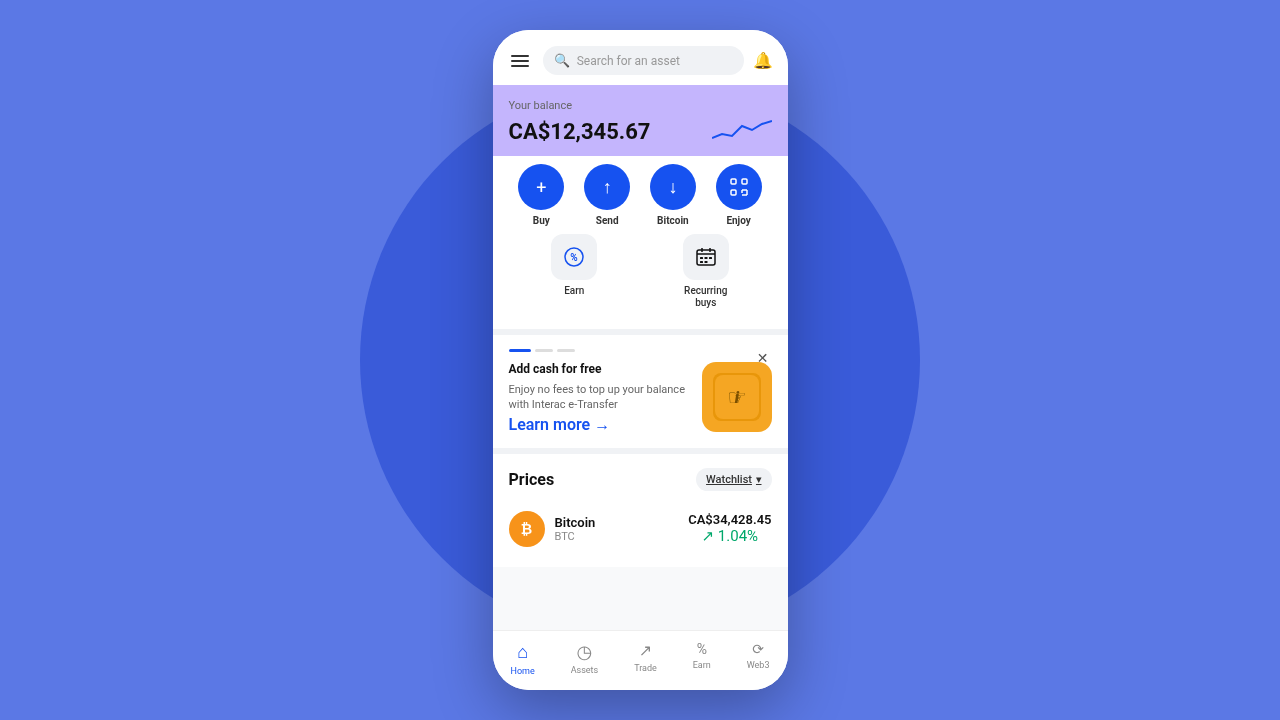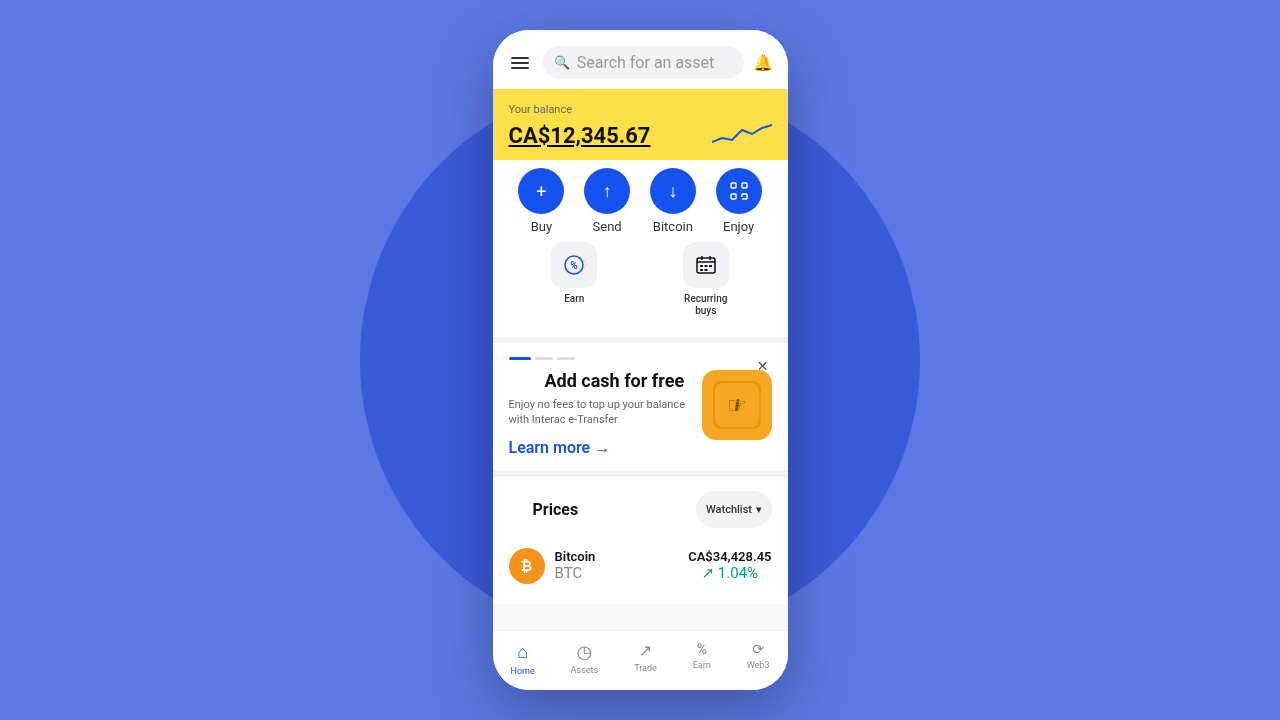--- a/index.html
+++ b/index.html
@@ -74,44 +74,43 @@
       border-radius: 20px;
       padding: 7px 12px;
       gap: 6px;
       cursor: pointer;
     }
     .search-icon-svg {
       color: #888;
       font-size: 13px;
     }
     .search-placeholder {
-      font-size: 16px;
+      font-size: 12px;
       color: #999;
     }
     .bell-btn {
       cursor: pointer;
       font-size: 16px;
       color: #333;
     }
 
     
     .balance-section {
-      background: #fde047;
+      background: #c4b5fd;
       padding: 14px 16px 10px;
     }
     .balance-label {
       font-size: 11px;
       color: #666;
       margin-bottom: 4px;
     }
     .balance-row {
       display: flex;
       align-items: center;
       justify-content: space-between;
-      text-decoration: underline;
     }
     .balance-amount {
       font-size: 22px;
       font-weight: 700;
       color: #111;
     }
     .chart-line {
       width: 60px;
       height: 30px;
     }
@@ -139,24 +138,24 @@
       height: 46px;
       border-radius: 50%;
       background: #1652f0;
       display: flex;
       align-items: center;
       justify-content: center;
       color: #fff;
       font-size: 18px;
     }
     .action-label {
-      font-size: 13px;
+      font-size: 10px;
       color: #333;
       text-align: center;
-      font-weight: 400;
+      font-weight: 700;
     }
 
     
     .action-circle-light {
       width: 46px;
       height: 46px;
       border-radius: 12px;
       background: #f0f2f5;
       display: flex;
       align-items: center;
@@ -217,31 +216,30 @@
     .promo-content {
       display: flex;
       align-items: flex-start;
       justify-content: space-between;
       gap: 10px;
     }
     .promo-text {
       flex: 1;
     }
     .promo-title {
-      font-size: 18px;
+      font-size: 12px;
       font-weight: 700;
       color: #111;
       margin-bottom: 6px;
-      margin-left: 36px;
     }
     .promo-desc {
       font-size: 11px;
       color: #666;
       line-height: 1.4;
-      margin-bottom: 10px;
+      margin-bottom: 2px;
     }
     .promo-link {
       display: flex;
       align-items: center;
       gap: 4px;
       font-size: 16px;
       color: #1652f0;
       font-weight: 600;
       cursor: pointer;
     }
@@ -275,33 +273,33 @@
     .prices-header {
       display: flex;
       align-items: center;
       justify-content: space-between;
       margin-bottom: 14px;
     }
     .prices-title {
       font-size: 16px;
       font-weight: 700;
       color: #111;
-      margin-left: 24px;
     }
     .watchlist-btn {
       display: flex;
       align-items: center;
       gap: 4px;
       background: #f0f2f5;
       border-radius: 20px;
-      padding: 12px 10px;
+      padding: 5px 10px;
       cursor: pointer;
       font-size: 11px;
       color: #333;
       font-weight: 500;
+      text-decoration: underline;
     }
     .crypto-row {
       display: flex;
       align-items: center;
       gap: 10px;
       padding: 6px 0;
     }
     .crypto-icon {
       width: 36px;
       height: 36px;
@@ -317,21 +315,21 @@
     }
     .crypto-info {
       flex: 1;
     }
     .crypto-name {
       font-size: 13px;
       font-weight: 600;
       color: #111;
     }
     .crypto-ticker {
-      font-size: 15px;
+      font-size: 11px;
       color: #888;
     }
     .crypto-price-col {
       text-align: center;
     }
     .crypto-price {
       font-size: 13px;
       font-weight: 600;
       color: #111;
     }

